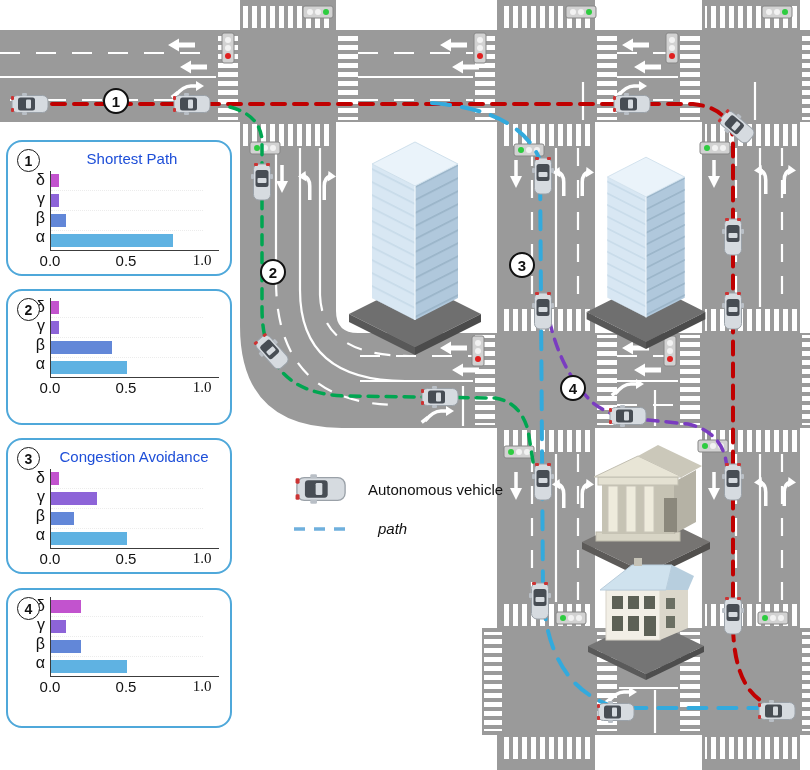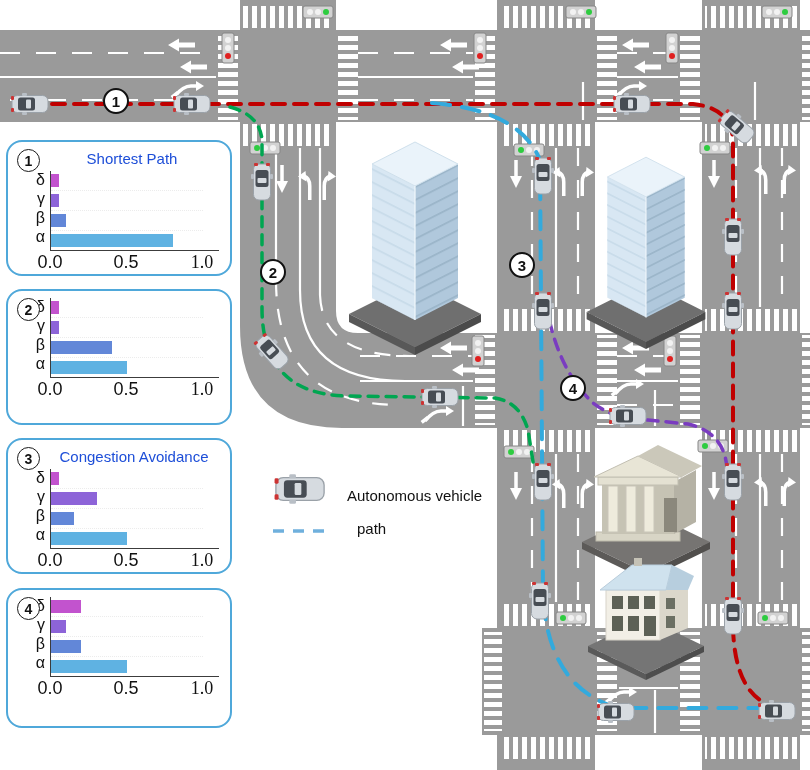--- a/index.html
+++ b/index.html
@@ -20,26 +20,26 @@
         border-radius:50%;display:flex;align-items:center;justify-content:center;
         font-size:14px;font-weight:bold;background:#fff;box-sizing:border-box;color:#111;}
   .ptitle{text-align:center;font-size:15px;color:#1d4ed8;margin:1px 0 3px 26px;height:18px;white-space:nowrap;}
   .chart{display:flex;margin-left:10px;}
   .cats{display:flex;flex-direction:column;width:24px;}
   .cats span{height:19px;line-height:18px;font-size:16px;text-align:right;padding-right:5px;color:#111;}
   .plot{border-left:1.5px solid #3c3c3c;border-bottom:1.5px solid #3c3c3c;width:168px;}
   .trk{height:19px;display:flex;align-items:center;width:152px;}
   .trk:not(:last-child){border-bottom:1px dotted #ececec;}
   .bar{height:12.5px;width:0;}
-  .ticks{position:relative;height:16px;margin-left:34px;width:168px;font-size:18px;color:#111;}
+  .ticks{position:relative;height:16px;margin-left:34px;width:168px;font-size:15px;color:#111;}
   .ticks span{position:absolute;top:1px;transform:translateX(-50%);}
   .t0{left:0;}.t1{left:76px;text-align:center;}.t2{left:152px;font-family:Liberation Serif, serif;}
 
   
-  .lgrow{position:absolute;left:271px;display:flex;align-items:flex-end;}
+  .lgrow{position:absolute;left:292px;display:flex;align-items:center;}
   .lgicon{width:64px;display:flex;justify-content:flex-start;}
   .lglabel{font-size:15px;color:#111;margin-left:12px;}
   .caption{position:absolute;left:282px;top:568px;width:222px;font-size:14.6px;
            line-height:1.32;color:#0d0d0d;}
 </style>
 </head>
 <body>
 
 <div class="stage">
 
@@ -460,17 +460,17 @@
         </svg>
   </div>
   <span class="lglabel">Autonomous vehicle</span>
 </div>
 <div class="lgrow" style="top:520px;">
   <div class="lgicon">
     <svg width="64" height="12">
           <line x1="2" y1="6" x2="62" y2="6" stroke="#6fb0dd" stroke-width="3.5" stroke-dasharray="11 9"></line>
         </svg>
   </div>
-  <span class="lglabel" style="margin-left:22px;">path</span>
+  <span class="lglabel" style="margin-left:22px;font-style:italic;">path</span>
 </div>
 
 
 </div>
 
 </body></html>

